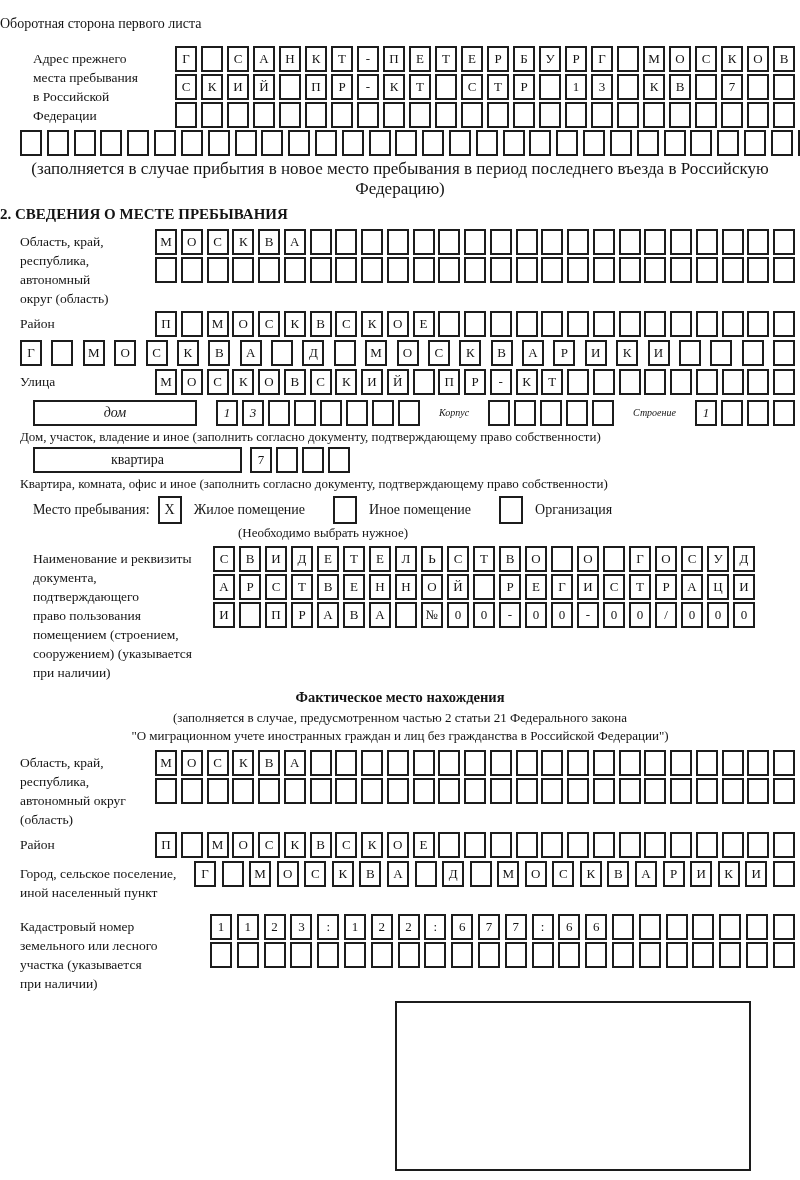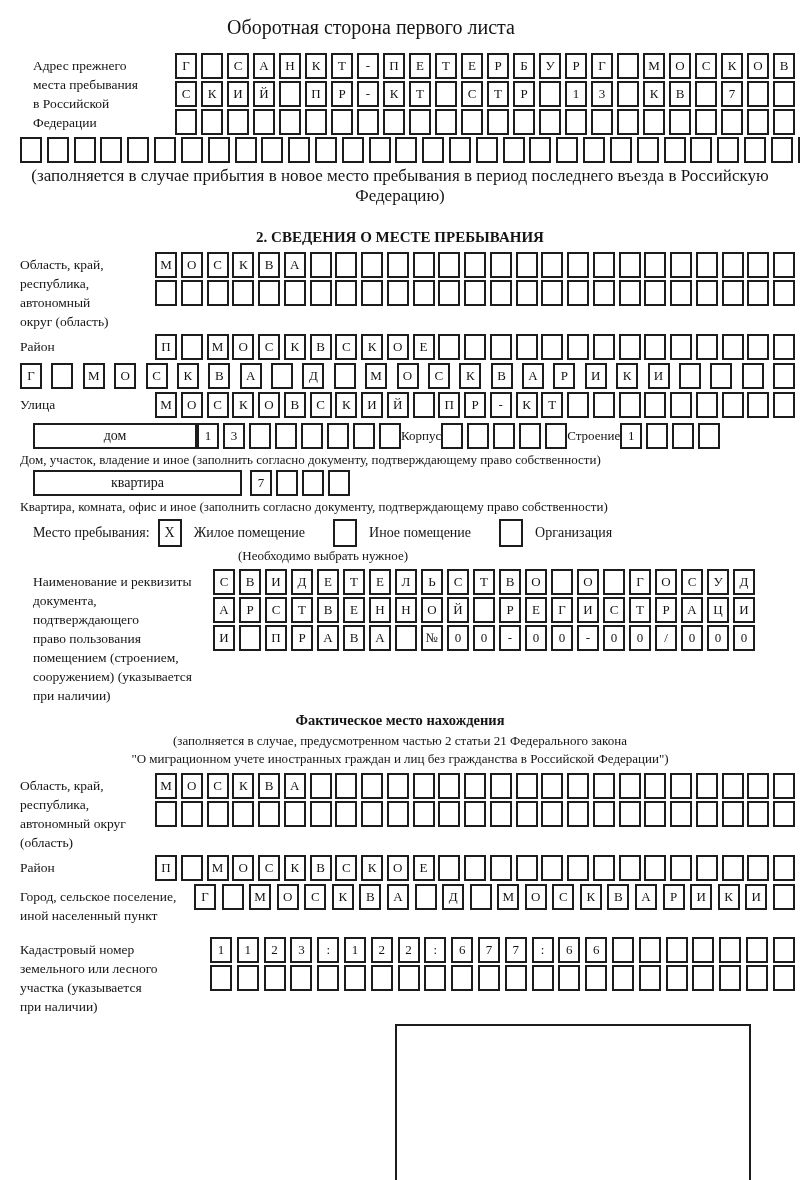--- a/index.html
+++ b/index.html
@@ -1,47 +1,47 @@
 <!DOCTYPE html>
 <html><head>
 <meta charset="utf-8">
 <style>
   html,body{margin:0;padding:0;background:#fff;}
   .sheet{
     position:relative;width:800px;height:1180px;overflow:hidden;background:#fff;
     font-family:"Liberation Serif","DejaVu Serif",serif;color:#141414;
   }
   
-  .hdr{padding:16px 58px 0 0;text-align:center;font-size:20px;}
+  .hdr{padding:16px 58px 0 0;text-align:left;font-size:14px;}
   
   .frow{display:flex;align-items:flex-start;}
   .lbl{flex:0 0 auto;font-size:13.5px;line-height:19px;padding-top:3px;padding-right:8px;box-sizing:border-box;}
   .w142{width:142px;} .w135{width:135px;} .w180{width:180px;} .w165{width:165px;} .w190{width:190px;}
   .rowstack{flex:1;display:flex;flex-direction:column;gap:2px;min-width:0;}
   .cells{display:flex;justify-content:space-between;width:100%;box-sizing:border-box;}
   .cells.single{flex:1;}
   .cell{
     flex:0 0 auto;width:18px;height:22px;border:2px solid #1c1c1c;
     display:inline-flex;align-items:center;justify-content:center;
     font-size:13px;background:#fff;
   }
   .inlinecells{display:flex;gap:4px;flex:0 0 auto;}
   
   .addr{margin:14px 5px 0 33px;}
   .fullrow{margin:2px 5px 0 20px;}
   .note1{text-align:center;margin-top:3px;font-size:17px;}
-  .h2{margin-top:23px;text-align:center;font-size:15px;font-weight:bold;}
+  .h2{margin-top:7px;font-size:15px;font-weight:bold;}
   .b-region2{margin:6px 5px 0 20px;}
   .b-district2{margin:3px 5px 0 20px;}
   .b-city2{margin:3px 5px 0 20px;}
   .b-street2{margin:3px 5px 0 20px;}
-  .houserow{margin:5px 5px 0 33px;display:flex;justify-content:flex-start;align-items:flex-start;}
+  .houserow{margin:5px 5px 0 33px;display:flex;justify-content:space-between;align-items:flex-start;font-style:italic;}
   .longbox{height:22px;border:2px solid #1c1c1c;display:flex;align-items:center;justify-content:center;font-size:14px;flex:0 0 auto;}
   .boxdom{width:160px;} .boxkv{width:205px;}
-  .smalllbl{font-size:13px;line-height:26px;flex:0 0 auto;}
+  .smalllbl{font-size:10px;line-height:26px;flex:0 0 auto;}
   .fieldnote{margin:3px 5px 0 20px;font-size:13px;}
   .aptrow{margin:2px 5px 0 33px;display:flex;align-items:flex-end;gap:8px;}
   .stayrow{margin:4px 5px 0 33px;display:flex;align-items:center;font-size:14px;}
   .staylabel{flex:0 0 auto;}
   .chk{width:20px;height:24px;border:2px solid #1c1c1c;display:inline-flex;align-items:center;justify-content:center;font-size:14px;margin-left:10px;flex:0 0 auto;}
   .chk.first{margin-left:8px;}
   .opt{margin-left:12px;flex:0 0 auto;}
   .opt.sp{margin-left:12px;}
   .chk.gap{margin-left:28px;}
   .hint{margin:1px 0 0 238px;font-size:13px;}

